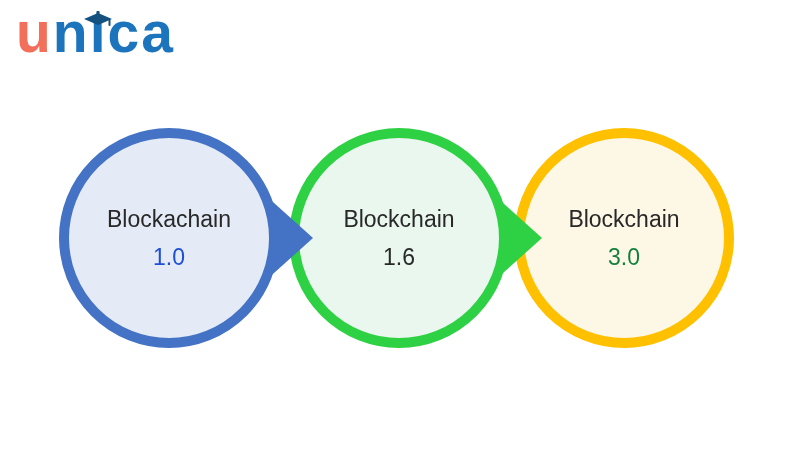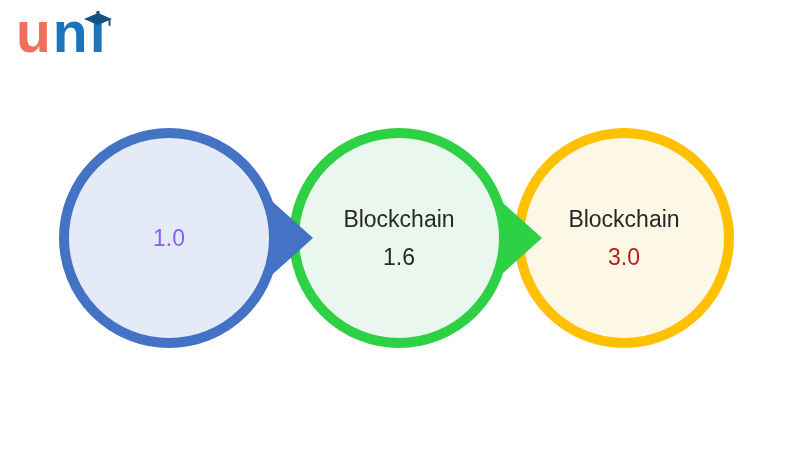--- a/index.html
+++ b/index.html
@@ -51,43 +51,45 @@
 <div class="canvas">
 
   <div class="logo">
     <span class="lu">u</span>
       <span class="lb">n</span>
       <span class="lb i-wrap"><span>ı</span><svg class="cap" viewBox="0 0 30 17">
         <polygon class="cap-board" points="15,2 29,8 15,14 1,8" fill="#14517F"></polygon>
         <rect class="cap-knob" x="13.4" y="0" width="3.2" height="4" rx="1" fill="#14517F"></rect>
         <rect class="cap-tassel" x="25.5" y="8" width="2" height="7" rx="1" fill="#14517F"></rect>
       </svg></span>
+      <span class="lb">ca</span>
   </div>
 
   <svg class="arrow arrow-0" viewBox="0 0 78 140" preserveAspectRatio="none" style="display: block;">
     <polygon points="0,0 78,70 0,140" fill="#4472C4"></polygon>
   </svg>
 
   <svg class="arrow arrow-1" viewBox="0 0 78 140" preserveAspectRatio="none" style="display: block;">
     <polygon points="0,0 78,70 0,140" fill="#2ED044"></polygon>
   </svg>
 
   <div class="stage stage-0" style="--stroke: #4472C4; --fill: #E4EAF6;">
     <div class="circle">
-      <div class="version" style="color: #8b5cf6;">1.0</div>
+      <div class="title" style="color: rgb(40, 40, 40);">Blockachain</div>
+      <div class="version" style="color: #1d4ed8;">1.0</div>
     </div>
   </div>
 
   <div class="stage stage-1" style="--stroke: #2ED044; --fill: #E9F7EE;">
     <div class="circle">
       <div class="title" style="color: rgb(40, 40, 40);">Blockchain</div>
       <div class="version" style="color: rgb(40, 40, 40);">1.6</div>
     </div>
   </div>
 
   <div class="stage stage-2" style="--stroke: #FFC000; --fill: #FDF7E5;">
     <div class="circle">
       <div class="title" style="color: rgb(40, 40, 40);">Blockchain</div>
-      <div class="version" style="color: #b91c1c;">3.0</div>
+      <div class="version" style="color: #15803d;">3.0</div>
     </div>
   </div>
 
 </div>
 
 </body></html>

